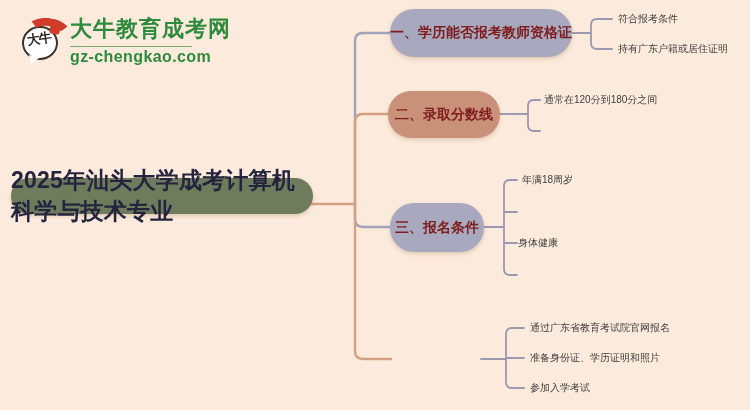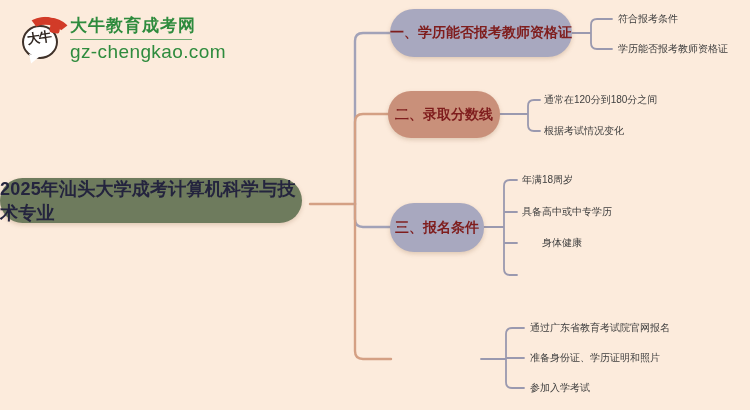--- a/index.html
+++ b/index.html
@@ -11,22 +11,22 @@
   body{font-family:"Liberation Sans","DejaVu Sans",sans-serif;}
   .canvas{position:relative;width:750px;height:410px;background:var(--bg);overflow:hidden;}
   svg.lines{position:absolute;left:0;top:0;}
   svg.lines path{fill:none;stroke-linecap:round;}
   .ln-s{stroke:var(--salmon);stroke-width:2.4;}
   .ln-g{stroke:var(--gray_line);stroke-width:2.4;}
   .ln-b{stroke:var(--bracket);stroke-width:1.8;}
 
   .node{position:absolute;display:flex;align-items:center;justify-content:center;
         font-weight:bold;color:#7f1d1d;box-shadow:0 2px 4px rgba(150,110,80,.28);}
-  .root{left:0;top:178px;width:302px;height:45px;border-radius:27px;
-        background:var(--olive);color:var(--title_text);font-size:18px;letter-spacing:.2px;}
+  .root{left:11px;top:178px;width:302px;height:36px;border-radius:27px;
+        background:var(--olive);color:var(--title_text);font-size:23px;letter-spacing:.2px;}
   .branch{font-size:14px;}
   .b1{left:390px;top:9px;width:182px;height:48px;border-radius:24px;background:var(--lavender);}
   .b2{left:388px;top:91px;width:112px;height:47px;border-radius:23px;background:var(--rose);}
   .b3{left:390px;top:203px;width:94px;height:49px;border-radius:24px;background:var(--lavender);}
   .b4{left:390px;top:337px;width:91px;height:44px;border-radius:22px;background:var(--rose);}
 
   .sub{position:absolute;font-size:10px;line-height:18px;color:#404040;white-space:nowrap;}
 
   .logo{position:absolute;left:20px;top:14px;display:flex;align-items:center;}
   .bubble{position:relative;width:44px;height:48px;}
@@ -36,23 +36,23 @@
         border-left:4px solid transparent;border-right:7px solid transparent;
         border-top:9px solid #fff;transform:rotate(12deg);}
   .bubble-text{position:absolute;left:5px;top:14px;width:28px;text-align:center;
         font-weight:bold;font-size:13px;color:#2f2520;transform:rotate(-8deg);letter-spacing:-1px;}
   .arc{position:absolute;left:4px;top:2px;width:32px;height:18px;
         border:8px solid transparent;border-top-color:var(--red);border-radius:50%;
         transform:rotate(8deg);}
   .seal{position:absolute;left:30px;top:8px;width:10px;height:10px;background:var(--red);
         border-radius:2px;transform:rotate(10deg);}
   .logo-text{margin-left:6px;}
-  .site-name{font-size:17px;font-weight:bold;color:var(--green);letter-spacing:1px;}
+  .site-name{font-size:22px;font-weight:bold;color:var(--green);letter-spacing:1px;}
   .divider{width:122px;height:1px;background:var(--green);opacity:.65;margin:2px 0 1px 0;}
-  .site-url{font-size:19px;font-weight:normal;color:var(--green);letter-spacing:.4px;}
+  .site-url{font-size:16px;font-weight:bold;color:var(--green);letter-spacing:.4px;}
 </style>
 </head>
 <body>
 
 <div class="canvas">
 
   <svg class="lines" width="750" height="410" viewBox="0 0 750 410">
 
     <path class="ln-s" d="M310 204 H355"></path>
 
@@ -85,26 +85,24 @@
     </div>
   </div>
 
   <div class="node root">2025年汕头大学成考计算机科学与技术专业</div>
 
   <div class="node branch b1">一、学历能否报考教师资格证</div>
   <div class="node branch b2">二、录取分数线</div>
   <div class="node branch b3">三、报名条件</div>
 
   <span class="sub" style="left:618px;top:10px">符合报考条件</span>
-  <span class="sub" style="left:618px;top:40px">学历能否报考教师资格证</span>
+  <span class="sub" style="left:618px;top:40px">持有广东户籍或居住证明</span>
 
   <span class="sub" style="left:544px;top:91px">通常在120分到180分之间</span>
-  <span class="sub" style="left:544px;top:122px">根据考试情况变化</span>
 
   <span class="sub" style="left:522px;top:171px">年满18周岁</span>
-  <span class="sub" style="left:522px;top:203px">具备高中或中专学历</span>
-  <span class="sub" style="left:542px;top:234px">身体健康</span>
+  <span class="sub" style="left:518px;top:234px">身体健康</span>
 
   <span class="sub" style="left:530px;top:319px">通过广东省教育考试院官网报名</span>
   <span class="sub" style="left:530px;top:349px">准备身份证、学历证明和照片</span>
   <span class="sub" style="left:530px;top:379px">参加入学考试</span>
 
 </div>
 
 </body></html>

